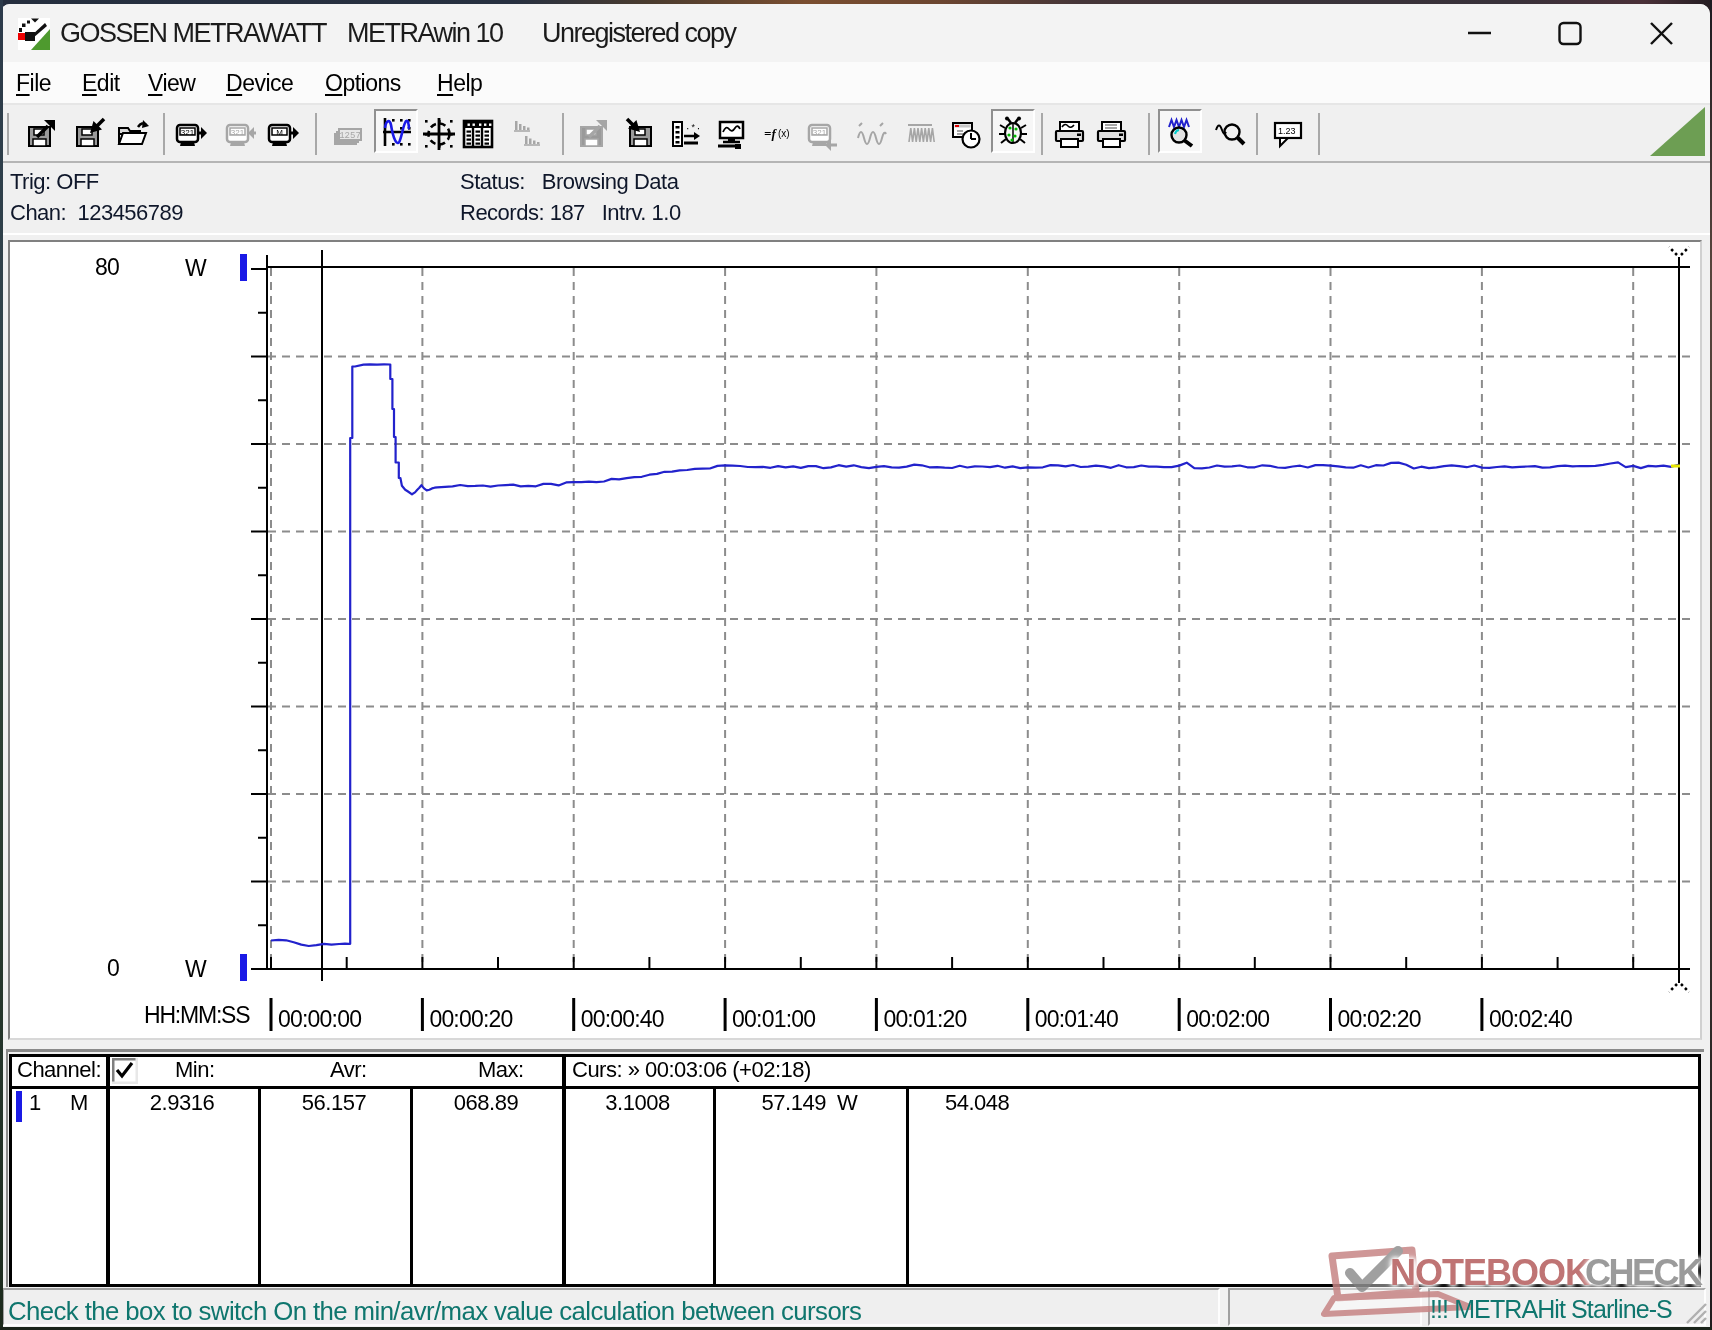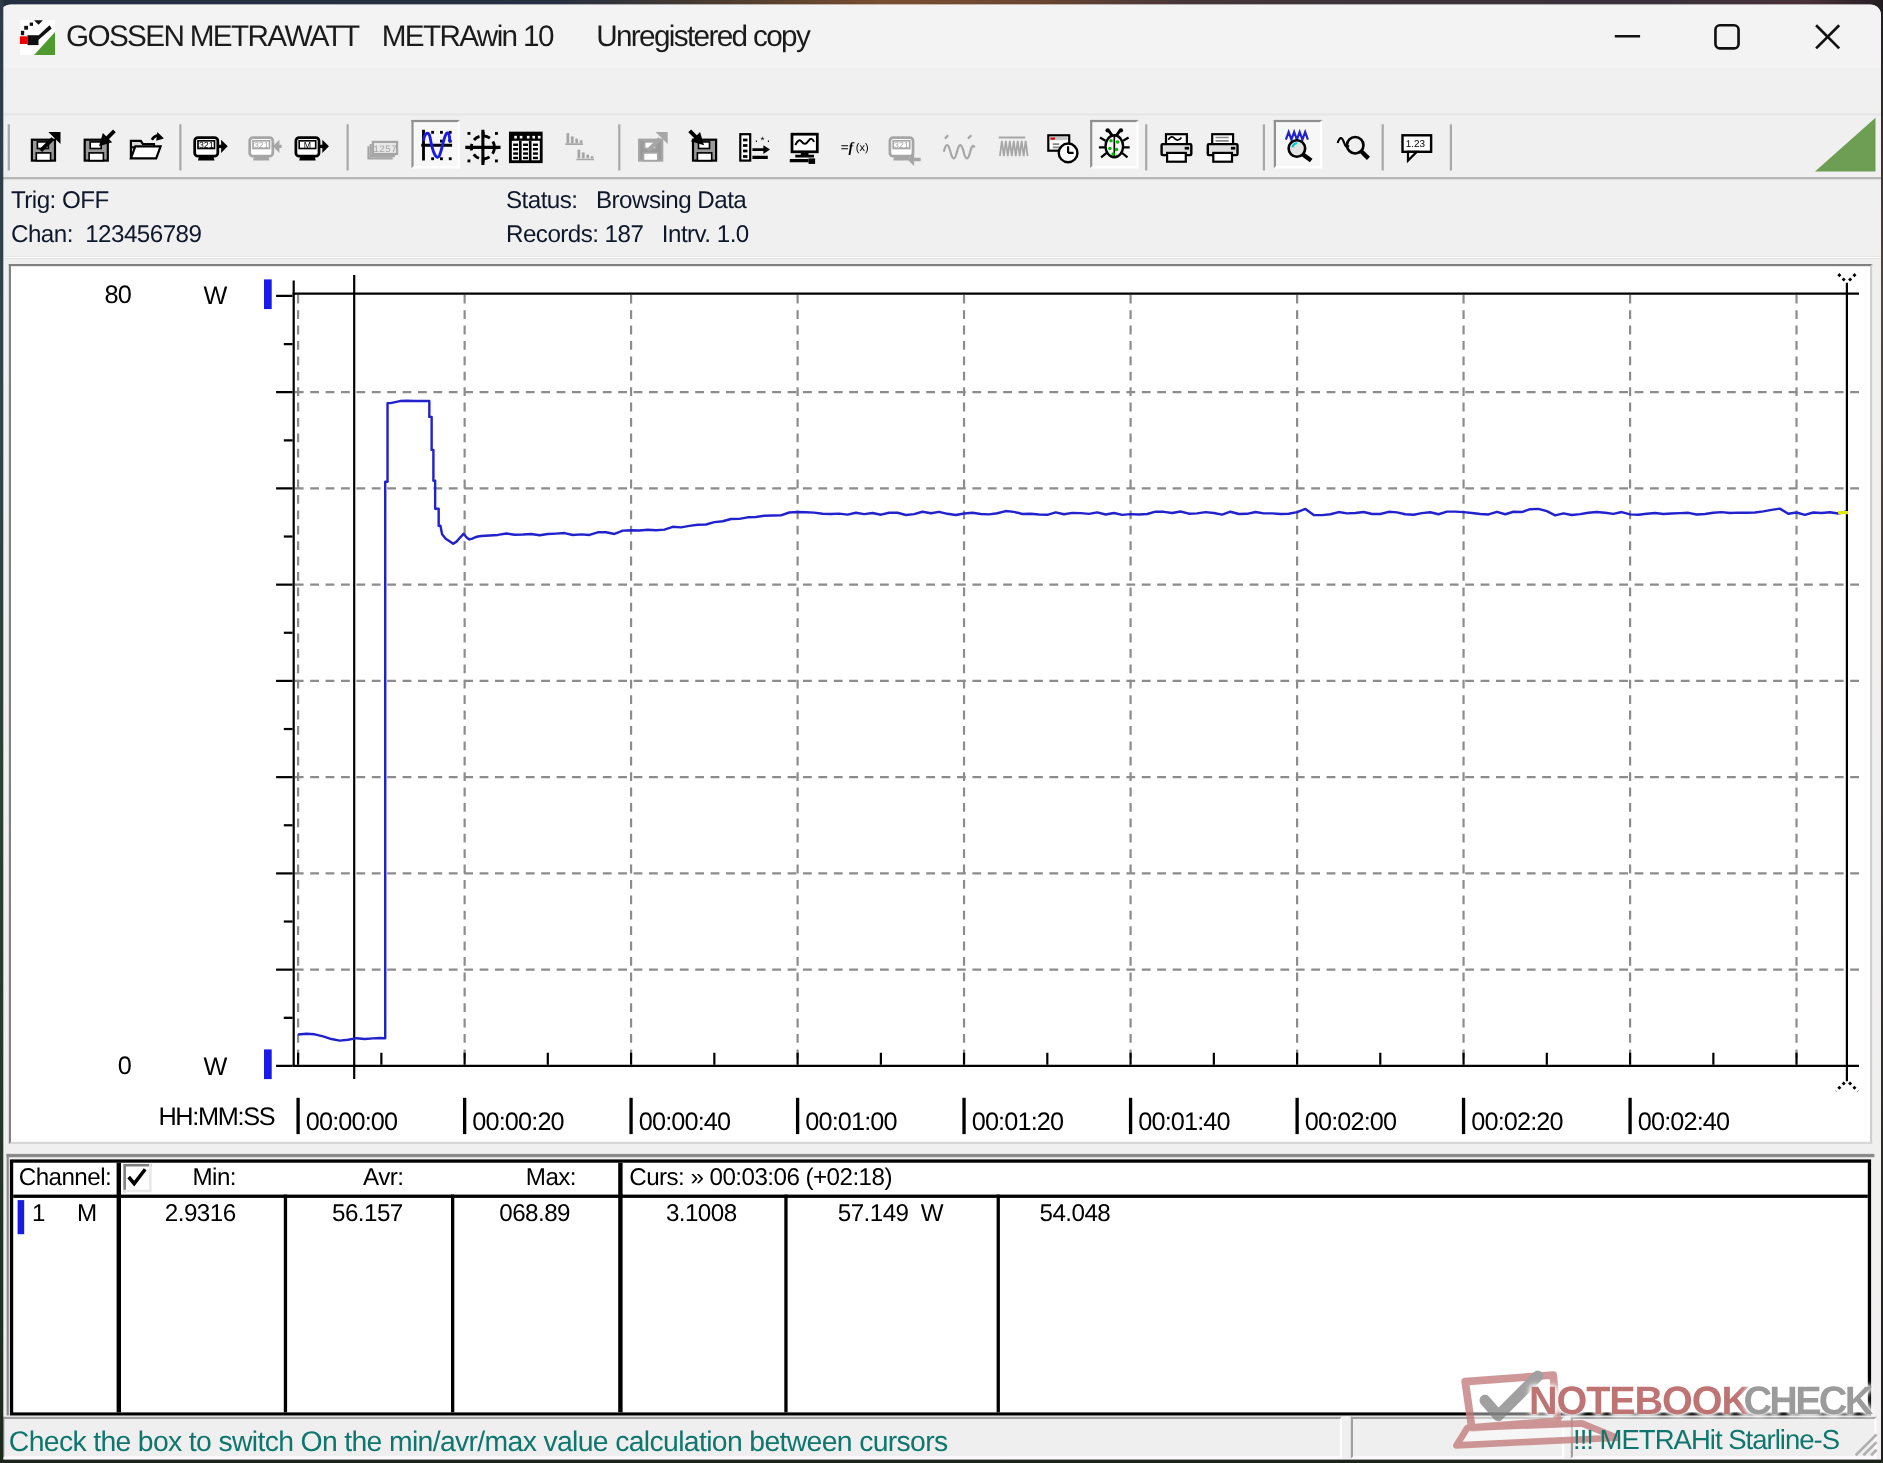--- a/index.html
+++ b/index.html
@@ -65,20 +65,28 @@
     </svg>
     <div class="t" style="left:60px">GOSSEN METRAWATT</div>
     <div class="t" style="left:347px">METRAwin 10</div>
     <div class="t" style="left:542px">Unregistered copy</div>
     <svg style="position:absolute;left:1455px;top:0" width="240" height="58" viewBox="0 0 240 58">
       <line x1="13" y1="29" x2="36" y2="29" stroke="#111" stroke-width="2.4"></line>
       <rect x="104.5" y="19" width="21" height="21" rx="4" fill="none" stroke="#111" stroke-width="2.4"></rect>
       <line x1="196" y1="19" x2="217" y2="40" stroke="#111" stroke-width="2.4"></line>
       <line x1="217" y1="19" x2="196" y2="40" stroke="#111" stroke-width="2.4"></line>
     </svg>
+  </div>
+  <div id="menubar">
+    <span style="left:16px"><u>F</u>ile</span>
+    <span style="left:82px"><u>E</u>dit</span>
+    <span style="left:148px"><u>V</u>iew</span>
+    <span style="left:226px"><u>D</u>evice</span>
+    <span style="left:325px"><u>O</u>ptions</span>
+    <span style="left:437px"><u>H</u>elp</span>
   </div>
   <div id="toolbar">
       <div class="sep" style="left:7px"></div>
       <div class="ic" style="left:24px"><svg width="34" height="34" viewBox="-1 -1 34 34">
           <rect x="4" y="9" width="21" height="19" fill="#9a9a9a" stroke="#000" stroke-width="2"></rect>
           <rect x="9" y="11" width="10" height="6" fill="#fff" stroke="#000" stroke-width="1.5"></rect>
           <rect x="8" y="21" width="13" height="7" fill="#fff" stroke="#000" stroke-width="1.5"></rect>
           <path d="M12,19 L23,8" stroke="#000" stroke-width="3.5" fill="none"></path>
           <polygon points="19,2 30,2 30,13" fill="#000"></polygon>
         </svg></div>

